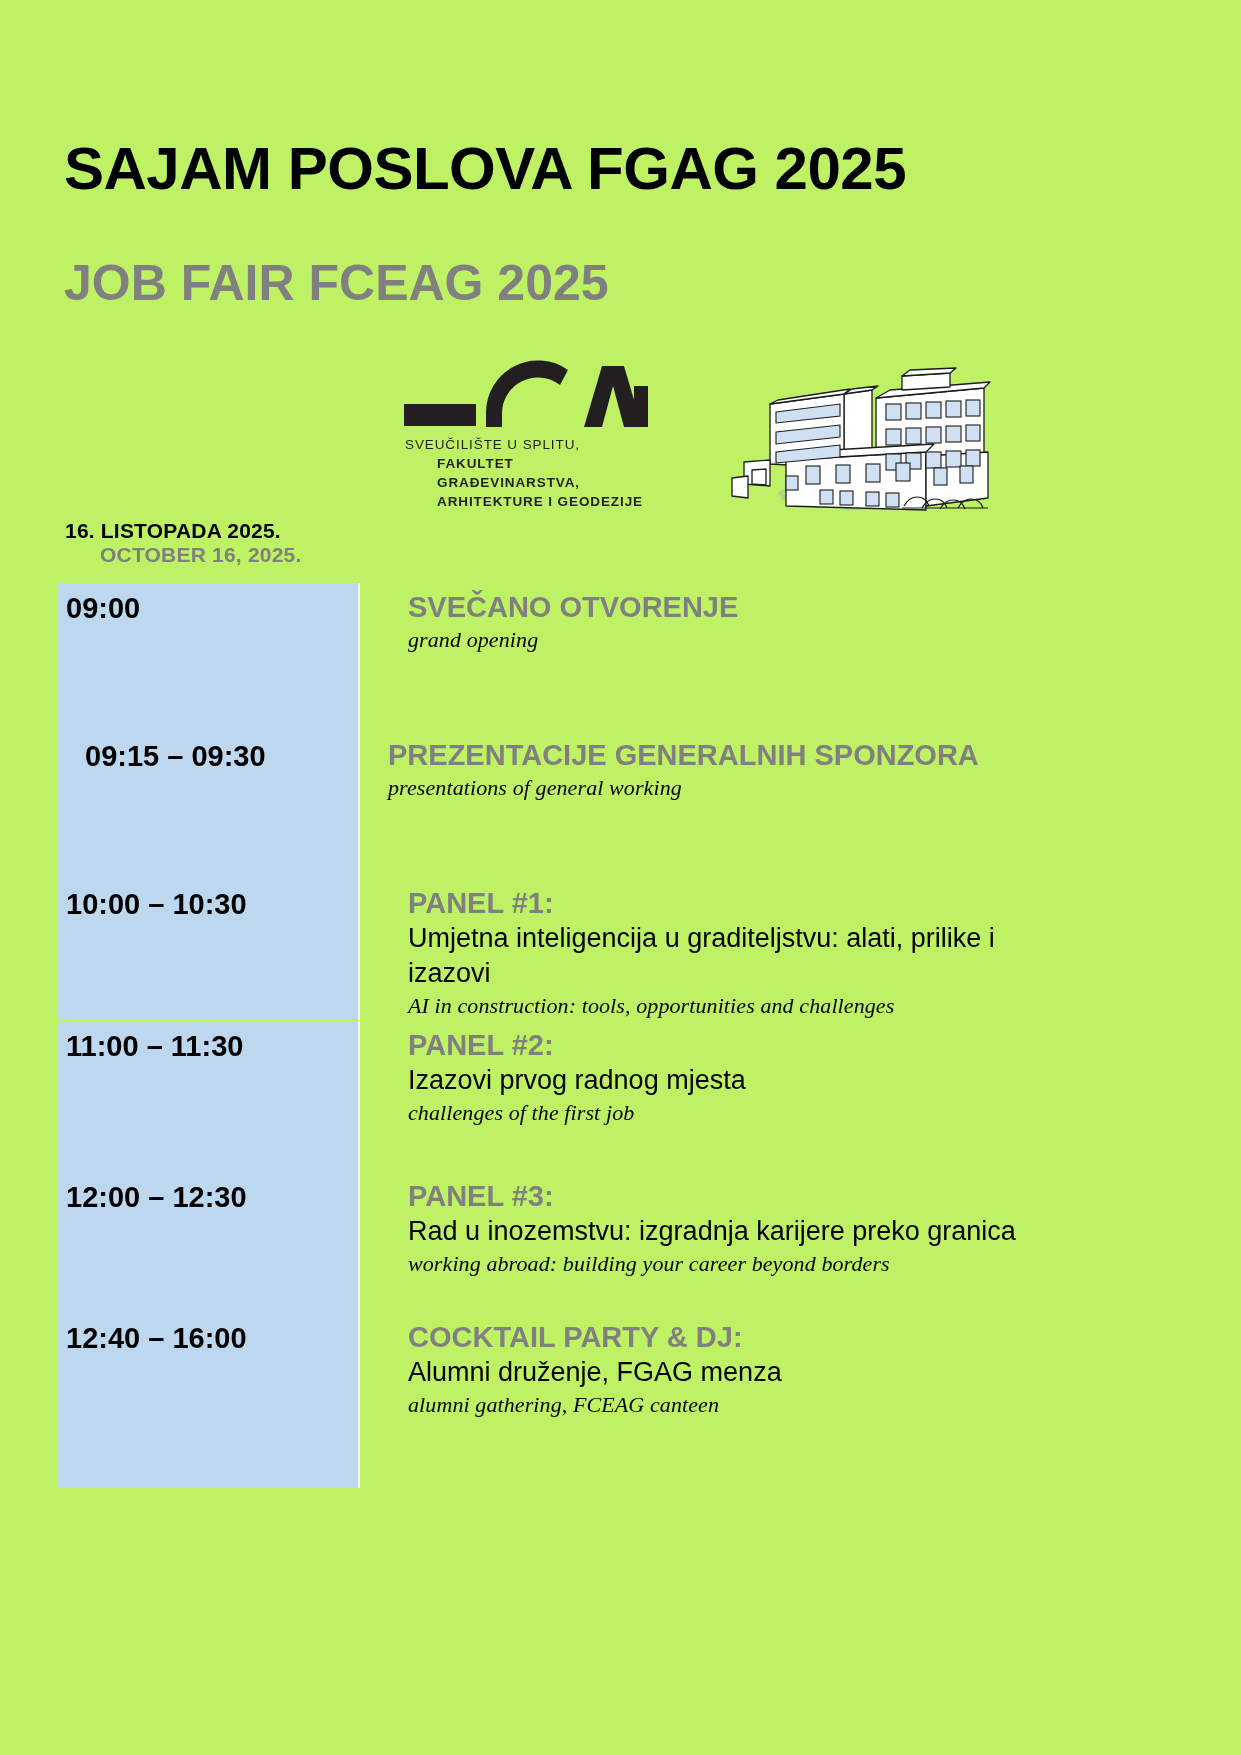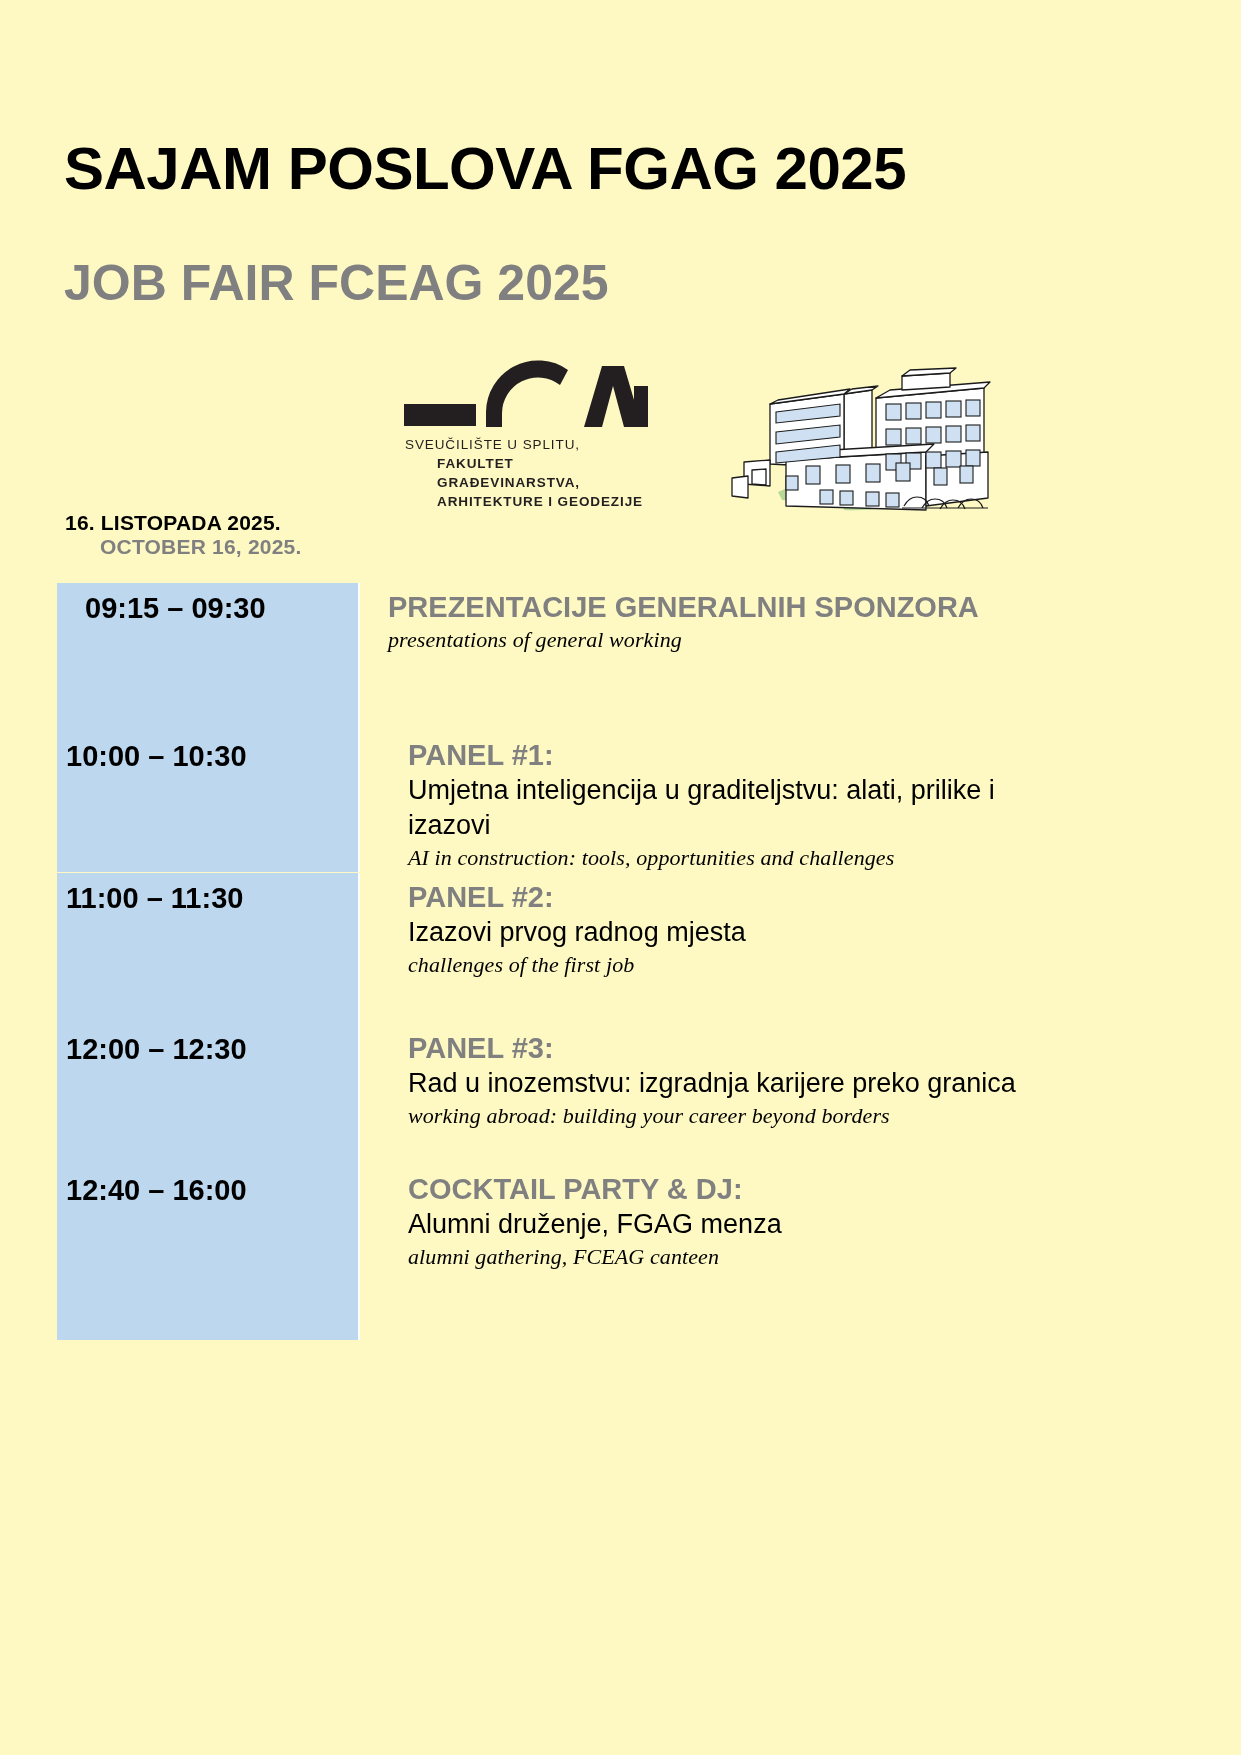--- a/index.html
+++ b/index.html
@@ -11,21 +11,21 @@
     width: 1241px;
     height: 1755px;
     position: relative;
     font-family: "Liberation Sans", sans-serif;
     overflow: hidden;
   }
 
   .poster {
     position: absolute;
     inset: 0;
-    background: #fef9c3;
+    background: #bef264;
     text-decoration: underline;
   }
 
   
   .title-hr {
     position: absolute;
     left: 64px;
     top: 134px;
     font-size: 60px;
     font-weight: bold;
@@ -103,20 +103,21 @@
     top: 511px;
     width: 400px;
   }
   .date-hr {
     font-size: 21px;
     font-weight: bold;
     color: #000000;
     line-height: 24px;
     letter-spacing: 0.2px;
     font-family: "Liberation Sans", sans-serif;
+    margin-top: 8px;
   }
   .date-en {
     font-size: 21px;
     font-weight: bold;
     color: #808080;
     line-height: 24px;
     letter-spacing: 0.2px;
     font-family: "Liberation Sans", sans-serif;
     margin-left: 35px;
   }
@@ -292,20 +293,27 @@
     </svg>
   </div>
 
   <div class="date-block">
     <div class="date-hr">16. LISTOPADA 2025.</div>
     <div class="date-en">OCTOBER 16, 2025.</div>
   </div>
 
   <div class="schedule">
 
+    <div class="row r0">
+      <div class="time-cell">09:00</div>
+      <div class="desc-cell">
+        <div class="desc-head">SVEČANO OTVORENJE</div>
+        <div class="desc-en">grand opening</div>
+      </div>
+    </div>
 
     <div class="row r1">
       <div class="time-cell">09:15 – 09:30</div>
       <div class="desc-cell">
         <div class="desc-head">PREZENTACIJE GENERALNIH SPONZORA</div>
         <div class="desc-en">presentations of general working</div>
       </div>
     </div>
 
     <div class="row r2">

